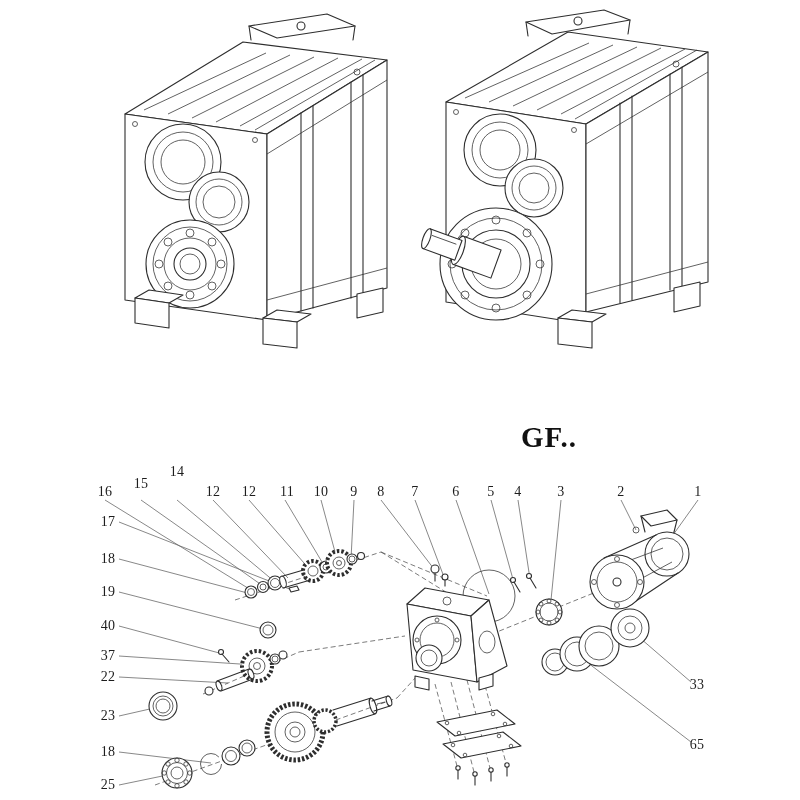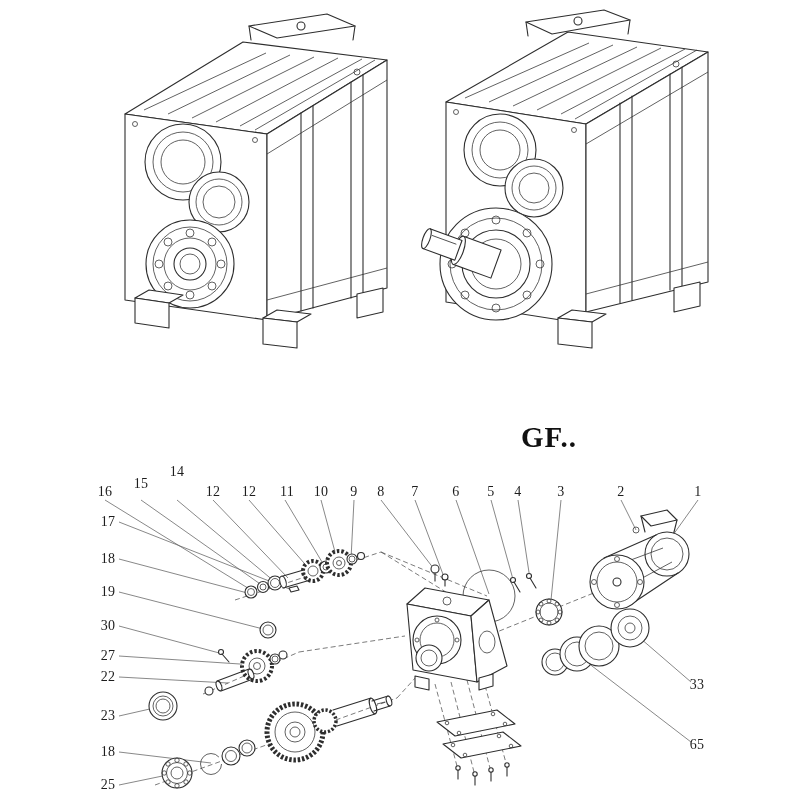--- a/index.html
+++ b/index.html
@@ -398,22 +398,22 @@
   <span class="callout" style="left:456px;top:492px">6</span>
   <span class="callout" style="left:491px;top:492px">5</span>
   <span class="callout" style="left:518px;top:492px">4</span>
   <span class="callout" style="left:561px;top:492px">3</span>
   <span class="callout" style="left:621px;top:492px">2</span>
   <span class="callout" style="left:698px;top:492px">1</span>
 
   <span class="callout" style="left:108px;top:522px">17</span>
   <span class="callout" style="left:108px;top:559px">18</span>
   <span class="callout" style="left:108px;top:592px">19</span>
-  <span class="callout" style="left:108px;top:626px">30</span>
-  <span class="callout" style="left:108px;top:656px">27</span>
+  <span class="callout" style="left:108px;top:626px">40</span>
+  <span class="callout" style="left:108px;top:656px">37</span>
   <span class="callout" style="left:108px;top:677px">22</span>
   <span class="callout" style="left:108px;top:716px">23</span>
   <span class="callout" style="left:108px;top:752px">18</span>
   <span class="callout" style="left:108px;top:785px">25</span>
 
   <span class="callout" style="left:697px;top:685px">33</span>
   <span class="callout" style="left:697px;top:745px">65</span>
 
 </div>
 

